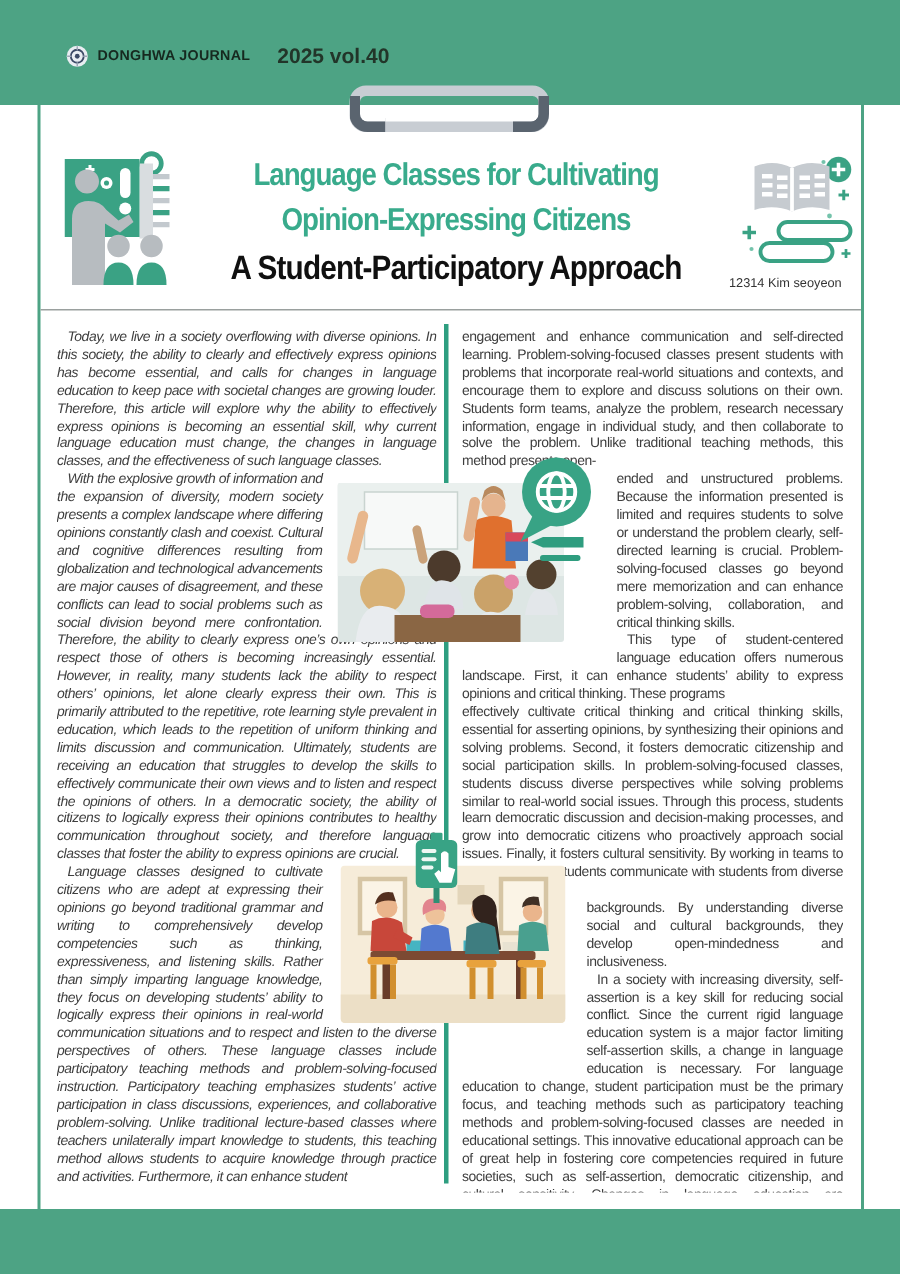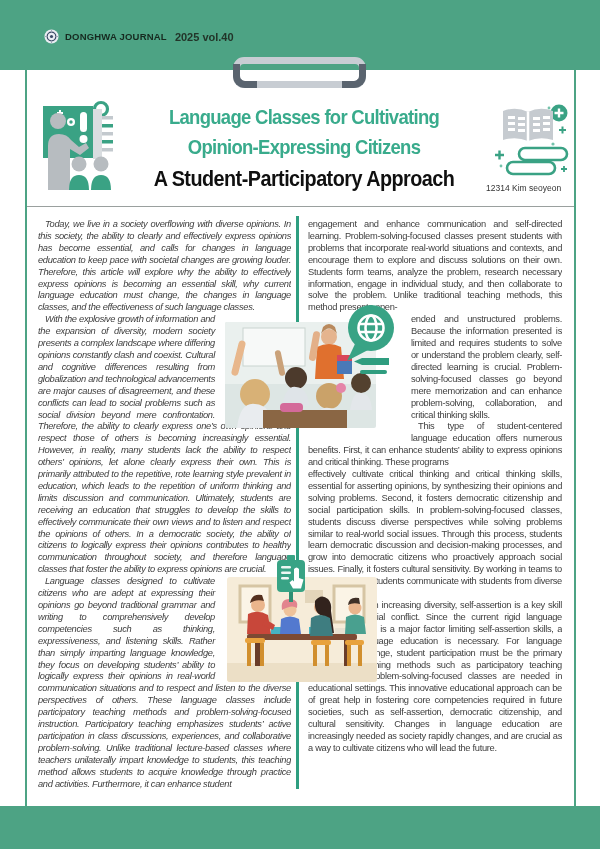--- a/index.html
+++ b/index.html
@@ -6,21 +6,21 @@
   .page { position:relative; width:600px; height:849px; background:#fff;
           font-family:"Liberation Sans", sans-serif; overflow:hidden; }
 
   
   .band-top    { position:absolute; left:0; top:0;   width:600px; height:70px; background:#4DA384; }
   .band-bottom { position:absolute; left:0; top:806px; width:600px; height:43px; background:#4DA384; }
 
   .header-row { position:absolute; left:44px; top:29px; display:flex; align-items:center; gap:6px; }
   .emblem { width:15px; height:15px; flex:0 0 auto; }
   .journal-name { font-size:9.5px; font-weight:bold; color:#16291f; letter-spacing:.2px; }
-  .edition { font-size:11px; font-weight:600; color:#223529; margin-left:2px; }
+  .edition { font-size:14px; font-weight:600; color:#223529; margin-left:12px; }
 
   
   .clip { position:absolute; left:233px; top:57px; width:133px; height:31px; z-index:5; }
   .clip-frame { position:absolute; inset:0; border:7px solid #c8cdd3; border-radius:11px; }
   .clip-corner { position:absolute; bottom:0; width:17px; height:17px; }
   .clip-corner.cl { left:0;  border-left:7px solid #5a646f;  border-bottom:7px solid #5a646f; border-bottom-left-radius:12px; }
   .clip-corner.cr { right:0; border-right:7px solid #5a646f; border-bottom:7px solid #5a646f; border-bottom-right-radius:12px; }
 
   
   .side-border { position:absolute; top:70px; width:2px; height:736px; background:#4DA384; }
@@ -147,22 +147,23 @@
 
   <div class="col c-left">
     <div class="p">Today, we live in a society overflowing with diverse opinions. In this society, the ability to clearly and effectively express opinions has become essential, and calls for changes in language education to keep pace with societal changes are growing louder. Therefore, this article will explore why the ability to effectively express opinions is becoming an essential skill, why current language education must change, the changes in language classes, and the effectiveness of such language classes.</div>
     <div class="p"><span class="fspace sp-r1"></span><span>With the explosive growth of information and the expansion of diversity, modern society presents a complex landscape where differing opinions constantly clash and coexist. Cultural and cognitive differences resulting from globalization and technological advancements are major causes of disagreement, and these conflicts can lead to social problems such as social division beyond mere confrontation. Therefore, the ability to clearly express one’s own opinions and respect those of others is becoming increasingly essential. However, in reality, many students lack the ability to respect others’ opinions, let alone clearly express their own. This is primarily attributed to the repetitive, rote learning style prevalent in education, which leads to the repetition of uniform thinking and limits discussion and communication. Ultimately, students are receiving an education that struggles to develop the skills to effectively communicate their own views and to listen and respect the opinions of others. In a democratic society, the ability of citizens to logically express their opinions contributes to healthy communication throughout society, and therefore language classes that foster the ability to express opinions are crucial.</span></div>
     <div class="p"><span class="fspace sp-r2"></span><span>Language classes designed to cultivate citizens who are adept at expressing their opinions go beyond traditional grammar and writing to comprehensively develop competencies such as thinking, expressiveness, and listening skills. Rather than simply imparting language knowledge, they focus on developing students’ ability to logically express their opinions in real-world communication situations and to respect and listen to the diverse perspectives of others. These language classes include participatory teaching methods and problem-solving-focused instruction. Participatory teaching emphasizes students’ active participation in class discussions, experiences, and collaborative problem-solving. Unlike traditional lecture-based classes where teachers unilaterally impart knowledge to students, this teaching method allows students to acquire knowledge through practice and activities. Furthermore, it can enhance student</span></div>
   </div>
 
   <div class="col c-right">
     <div class="p cont">engagement and enhance communication and self-directed learning. Problem-solving-focused classes present students with problems that incorporate real-world situations and contexts, and encourage them to explore and discuss solutions on their own. Students form teams, analyze the problem, research necessary information, engage in individual study, and then collaborate to solve the problem. Unlike traditional teaching methods, this method presents open-</div>
     <div class="p cont"><span class="fspace sp-l1"></span><span>ended and unstructured problems. Because the information presented is limited and requires students to solve or understand the problem clearly, self-directed learning is crucial. Problem-solving-focused classes go beyond mere memorization and can enhance problem-solving, collaboration, and critical thinking skills.</span></div>
-    <div class="p">This type of student-centered language education offers numerous benefits. First, it can enhance students’ ability to express opinions and critical thinking. These programs</div>
+    <div class="p">This type of student-centered language education offers numerous landscape. First, it can enhance students’ ability to express opinions and critical thinking. These programs</div>
     <div class="p cont">effectively cultivate critical thinking and critical thinking skills, essential for asserting opinions, by synthesizing their opinions and solving problems. Second, it fosters democratic citizenship and social participation skills. In problem-solving-focused classes, students discuss diverse perspectives while solving problems similar to real-world social issues. Through this process, students learn democratic discussion and decision-making processes, and grow into democratic citizens who proactively approach social issues. Finally, it fosters cultural sensitivity. By working in teams to solve problems, students communicate with students from diverse social and cultural</div>
+    <div class="p cont"><span class="fspace sp-l2"></span><span>backgrounds. By understanding diverse social and cultural backgrounds, they develop open-mindedness and inclusiveness.</span></div>
     <div class="p">In a society with increasing diversity, self-assertion is a key skill for reducing social conflict. Since the current rigid language education system is a major factor limiting self-assertion skills, a change in language education is necessary. For language education to change, student participation must be the primary focus, and teaching methods such as participatory teaching methods and problem-solving-focused classes are needed in educational settings. This innovative educational approach can be of great help in fostering core competencies required in future societies, such as self-assertion, democratic citizenship, and cultural sensitivity. Changes in language education are increasingly needed as society rapidly changes, and are crucial as a way to cultivate citizens who will lead the future.</div>
   </div>
 
   <svg class="photo-classroom" viewBox="0 0 151 106">
     <rect width="151" height="106" fill="#dde6e4"></rect>
     <rect x="0" y="0" width="151" height="62" fill="#eaf0ee"></rect>
     <rect x="18" y="6" width="62" height="38" fill="#f7f9f8" stroke="#c9d4d0"></rect>
     <circle cx="104" cy="15" r="8" fill="#e5b48e"></circle>
     <path d="M96 12 q8 -11 16 0 l-2 -7 q-6 -6 -12 0 z" fill="#b98a5e"></path>
     <path d="M92 25 q12 -6 24 0 l3 32 h-29 z" fill="#e0702e"></path>

